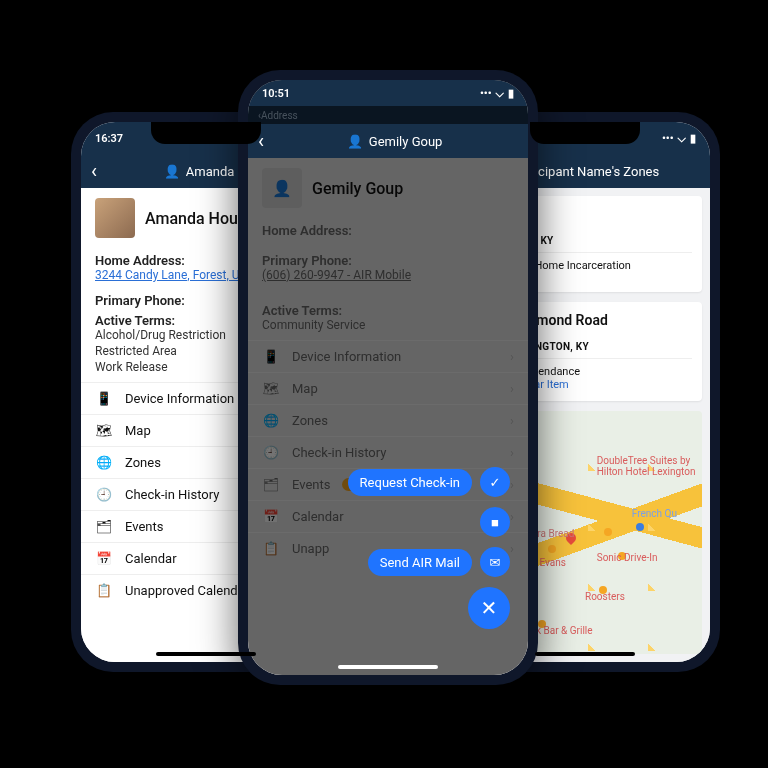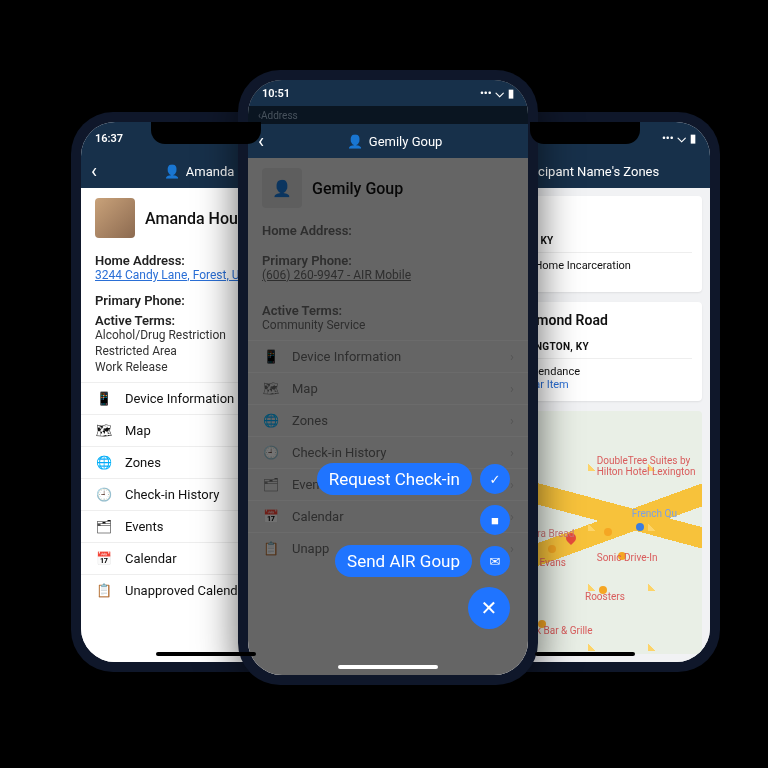--- a/index.html
+++ b/index.html
@@ -74,21 +74,21 @@
   .center .navbar, .center .statusbar { position:relative; z-index:21; }
   .center .body { background:#e0e0e0; }
   .center .statusbar { height:26px; }
   .center .breadcrumb { height:18px; background:#17304a; color:#9db4cc; font-size:10px; padding:0 10px; display:flex; align-items:center;}
   .fab-group {
     position:absolute; right:18px; bottom:46px; z-index:30;
     display:flex; flex-direction:column; align-items:flex-end; gap:10px;
   }
   .fab-row { display:flex; align-items:center; gap:8px; }
   .fab-label {
-    background:#1f74ff; color:#fff; font-size:17px; padding:6px 12px;
+    background:#1f74ff; color:#fff; font-size:13px; padding:6px 12px;
     border-radius:16px;
     margin-left:32px;
   }
   .fab-icon {
     width:30px; height:30px; border-radius:50%; background:#1f74ff; color:#fff;
     display:flex; align-items:center; justify-content:center; font-size:13px;
   }
   .fab-main {
     width:42px; height:42px; border-radius:50%; background:#1f74ff; color:#fff;
     display:flex; align-items:center; justify-content:center; font-size:20px;
@@ -318,21 +318,21 @@
 
     <div class="fab-group">
       <div class="fab-row">
         <span class="fab-label">Request Check-in</span>
         <span class="fab-icon">✓</span>
       </div>
       <div class="fab-row">
         <span class="fab-icon">■</span>
       </div>
       <div class="fab-row">
-        <span class="fab-label">Send AIR Goup</span>
+        <span class="fab-label">Send AIR Mail</span>
         <span class="fab-icon">✉</span>
       </div>
       <div class="fab-main">
         <span>✕</span>
       </div>
     </div>
     <div class="home-indicator"></div>
   </div>
 </div>
 

